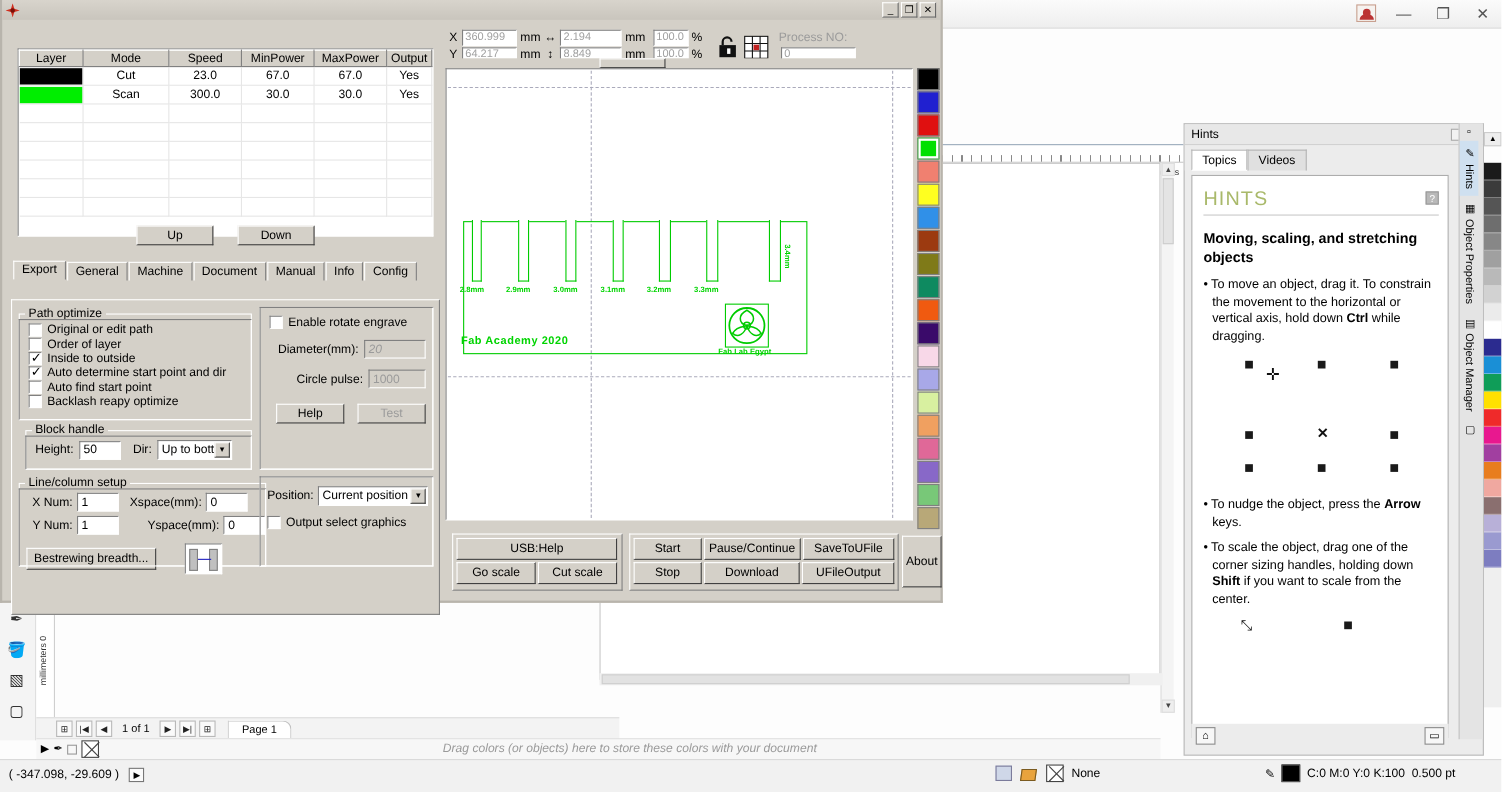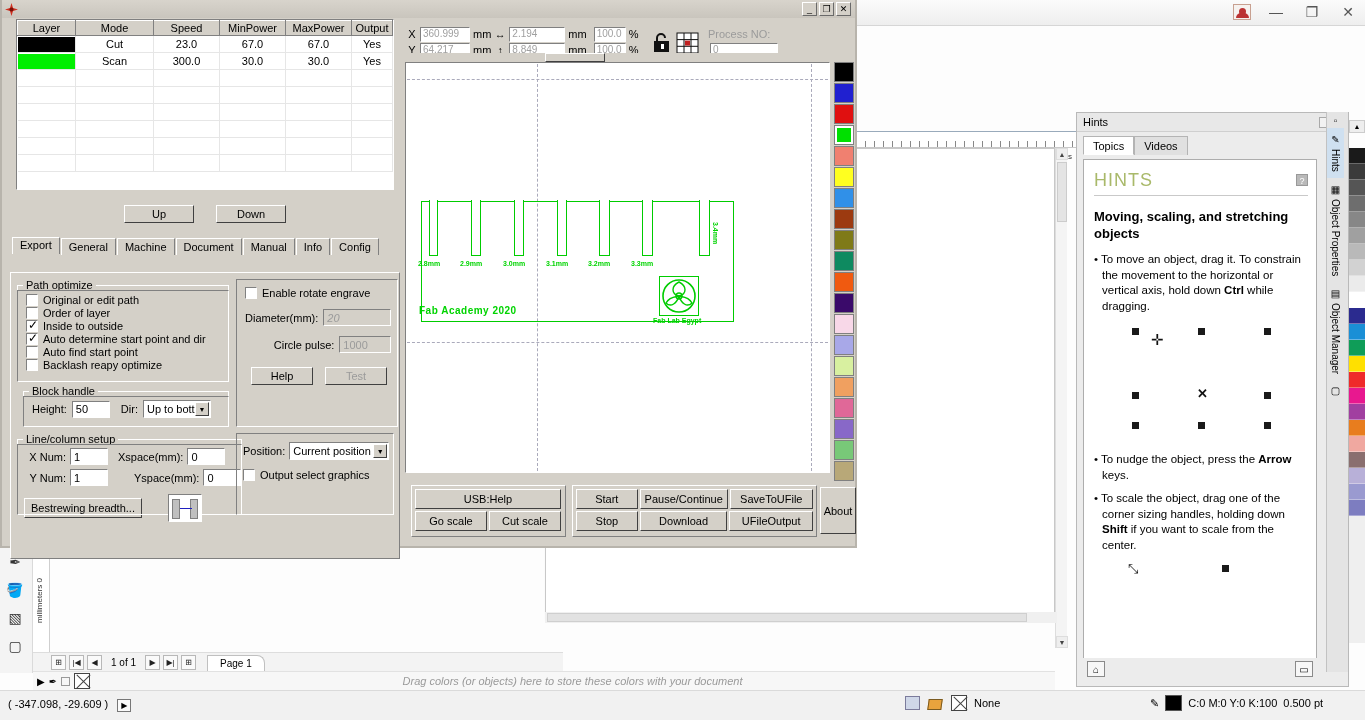--- a/index.html
+++ b/index.html
@@ -141,21 +141,21 @@
      display:flex; align-items:center; padding:0 3px; }
   .dlg-icon { width:13px; height:13px; position:relative; }
   .dlg-ctl { margin-left:auto; display:flex; gap:2px; padding-right:1px;}
   .dlg-ctl .c { width:15px;height:14px; background:#d4d0c8; border:1px solid #fff;
      border-right-color:#6a6a6a; border-bottom-color:#6a6a6a;
      display:flex;align-items:center;justify-content:center; font-size:9px; color:#000;}
 
   .sunk { border:1px solid #808080; border-right-color:#fff; border-bottom-color:#fff; background:#fff;}
 
   
-  .layer-box { position:absolute; left:14px; top:19px; width:378px; height:171px;
+  .layer-box { position:absolute; left:14px; top:44px; width:378px; height:171px;
      background:#fff; border:1px solid #808080; border-right-color:#fff; border-bottom-color:#fff;}
   table.layers { border-collapse:collapse; width:100%; font-size:11px; }
   table.layers th { background:#d4d0c8; border:1px solid #fff; border-right-color:#808080;
      border-bottom-color:#808080; font-weight:normal; height:15px; }
   table.layers td { border-bottom:1px solid #e6e6e6; border-right:1px solid #e6e6e6;
      text-align:center; height:17px; }
   .lay-sw { width:100%; height:15px; display:block; }
 
   .ud-row { position:absolute; left:14px; top:205px; width:378px; display:flex;
      justify-content:center; gap:22px;}
@@ -591,21 +591,21 @@
 
     <fieldset class="grp" style="left:225px; top:6px; width:158px; height:148px;">
       <div class="inner"></div>
       <div style="padding:6px 0 0 8px">
         <label class="cb">
           <span class="cbx"></span>
           <span>Enable rotate engrave</span>
         </label>
         <div style="display:flex;align-items:center;justify-content:flex-end;gap:5px;margin-top:10px;padding-right:6px">
           <span>Diameter(mm):</span>
-          <input class="tf dis" style="width: 68px; font-style: italic;" disabled="" value="20">
+          <input class="tf dis" style="width: 56px; font-style: italic;" disabled="" value="20">
         </div>
         <div style="display:flex;align-items:center;justify-content:flex-end;gap:5px;margin-top:10px;padding-right:6px">
           <span>Circle pulse:</span>
           <input class="tf dis" style="width: 52px;" disabled="" value="1000">
         </div>
         <div style="display:flex;gap:12px;margin-top:14px;padding-left:6px">
           <div class="btn95" style="width:62px">Help</div>
           <div class="btn95" style="width:62px;color:#9b9b9b">Test</div>
         </div>
       </div>

